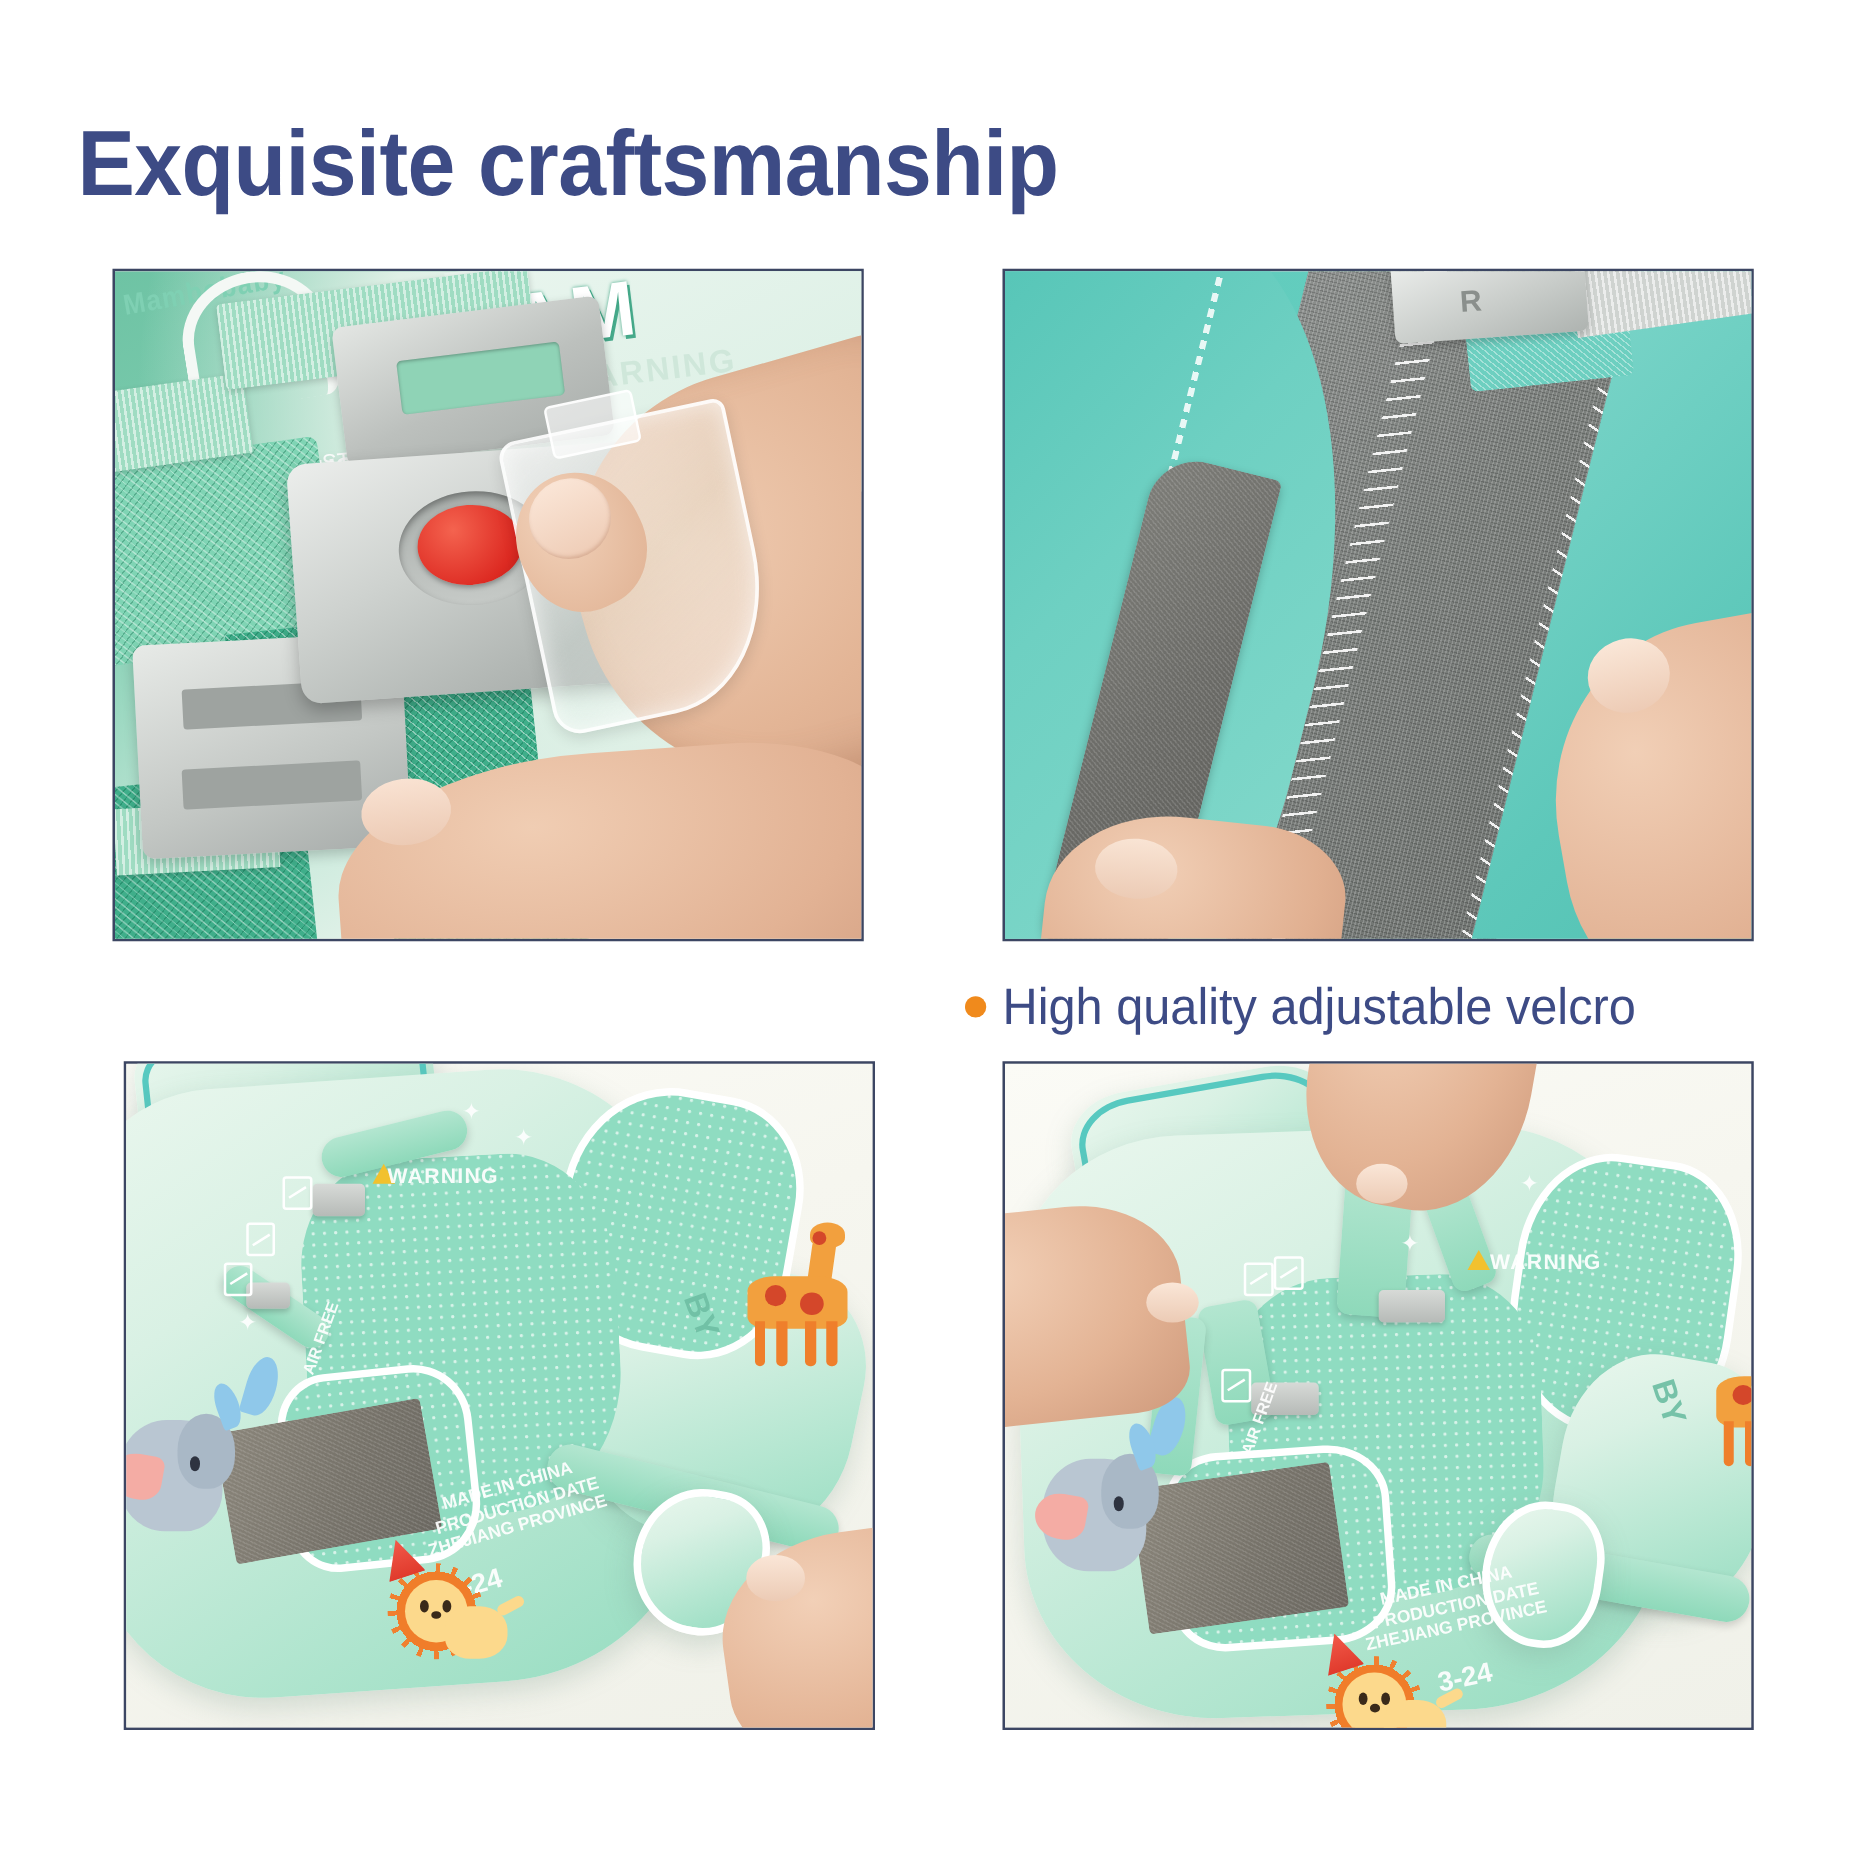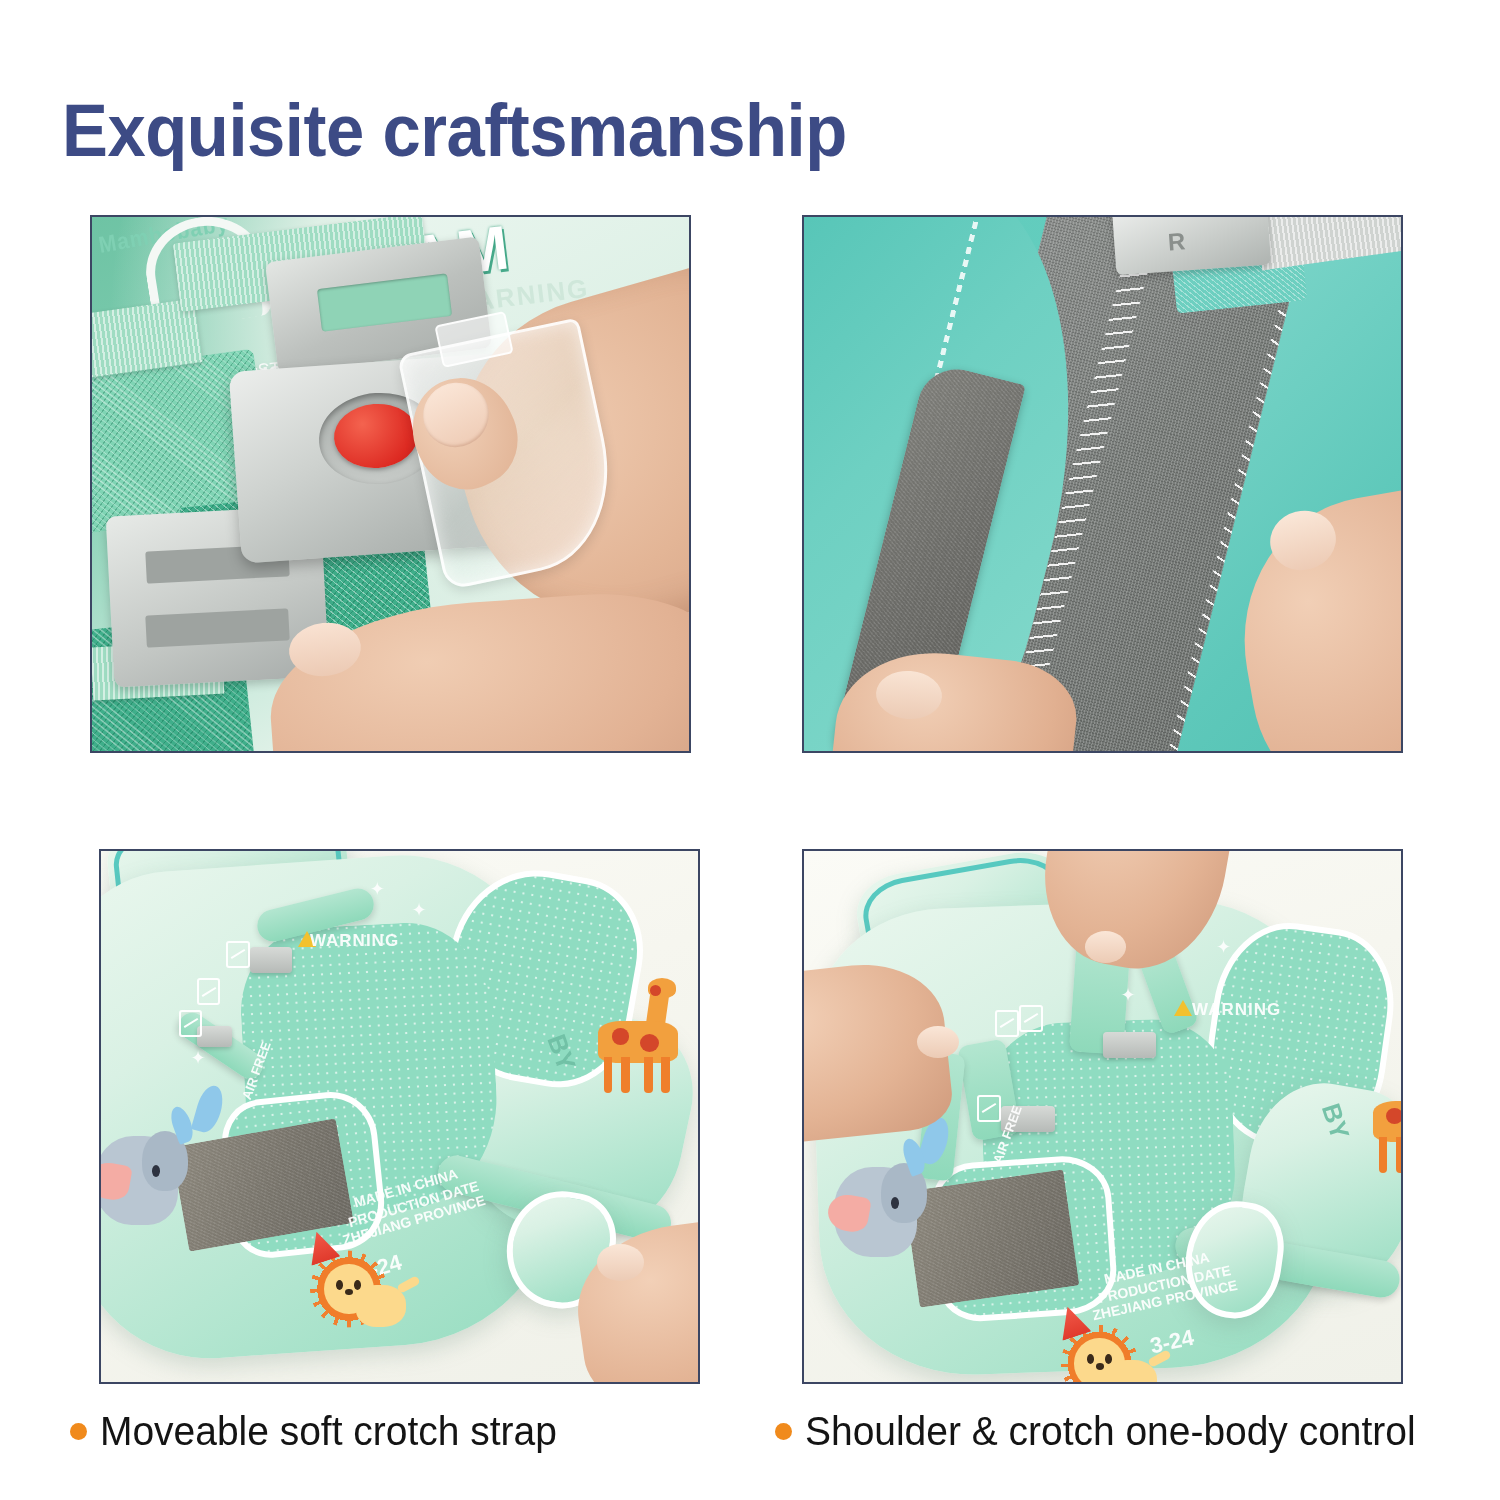--- a/index.html
+++ b/index.html
@@ -584,20 +584,24 @@
       <div class="layer p2-strap-top"></div>
       <div class="layer p2-buckle"></div>
       <div class="layer p2-buckle-R">R</div>
       <div class="layer p2-hand-r"></div>
       <div class="layer p2-nail-r"></div>
       <div class="layer p2-hand-l"></div>
       <div class="layer p2-nail-l"></div>
     </div>
   </div>
 
+  <div class="caption cap-navy cap-2">
+    <span class="bullet"></span>
+    <span class="caption-text">High quality adjustable velcro</span>
+  </div>
 
   <div class="cell cell-3">
     <div class="photo">
       <div class="layer pf-bg"></div>
 
       <div class="layer float-body" style="left:2%; top:-6%; width:40%; height:34%; border-radius:18% 22% 30% 26%; transform:rotate(-6deg);"></div>
       <div class="layer teal-trim" style="left:3%; top:-5%; width:38%; height:32%; border-radius:18% 22% 30% 26%; transform:rotate(-6deg);"></div>
 
       <div class="layer float-body" style="left:-6%; top:2%; width:82%; height:92%; border-radius:24% 30% 34% 28%; transform:rotate(-4deg);"></div>
 
@@ -665,24 +669,20 @@
       <div class="splash" style="left:12%; top:48%; width:3%; height:7%; transform:rotate(-20deg);"></div>
       <div class="sparkle" style="left:45%; top:5%;">✦</div>
       <div class="sparkle" style="left:52%; top:9%;">✦</div>
       <div class="sparkle" style="left:15%; top:37%;">✦</div>
 
       <div class="hand-shape" style="left:80%; top:70%; width:40%; height:34%; border-radius:44% 14% 10% 34%; transform:rotate(-8deg);"></div>
       <div class="nail" style="left:83%; top:74%; width:8%; height:7%;"></div>
     </div>
   </div>
 
-  <div class="caption cap-black cap-3">
-    <span class="bullet"></span>
-    <span class="caption-text">Moveable soft crotch strap</span>
-  </div>
 
   <div class="cell cell-4">
     <div class="photo">
       <div class="layer pf-bg"></div>
 
       <div class="layer float-body" style="left:10%; top:2%; width:36%; height:32%; border-radius:22% 24% 30% 28%; transform:rotate(-10deg);"></div>
       <div class="layer teal-trim" style="left:11%; top:3%; width:34%; height:30%; border-radius:22% 24% 30% 28%; transform:rotate(-10deg);"></div>
 
       <div class="layer float-body" style="left:2%; top:10%; width:86%; height:88%; border-radius:26% 28% 32% 30%; transform:rotate(-2deg);"></div>
 
@@ -750,18 +750,14 @@
       <div class="sparkle" style="left:53%; top:25%;">✦</div>
       <div class="sparkle" style="left:69%; top:16%;">✦</div>
 
       <div class="hand-shape" style="left:41%; top:-22%; width:30%; height:44%; border-radius:30% 34% 46% 42%; transform:rotate(10deg);"></div>
       <div class="nail" style="left:47%; top:15%; width:7%; height:6%;"></div>
       <div class="hand-shape" style="left:-14%; top:22%; width:38%; height:32%; border-radius:40% 38% 20% 22%; transform:rotate(-6deg);"></div>
       <div class="nail" style="left:19%; top:33%; width:7%; height:6%;"></div>
     </div>
   </div>
 
-  <div class="caption cap-black cap-4">
-    <span class="bullet"></span>
-    <span class="caption-text">Shoulder &amp; crotch one-body control</span>
-  </div>
 
 </div>
 
 </body></html>

